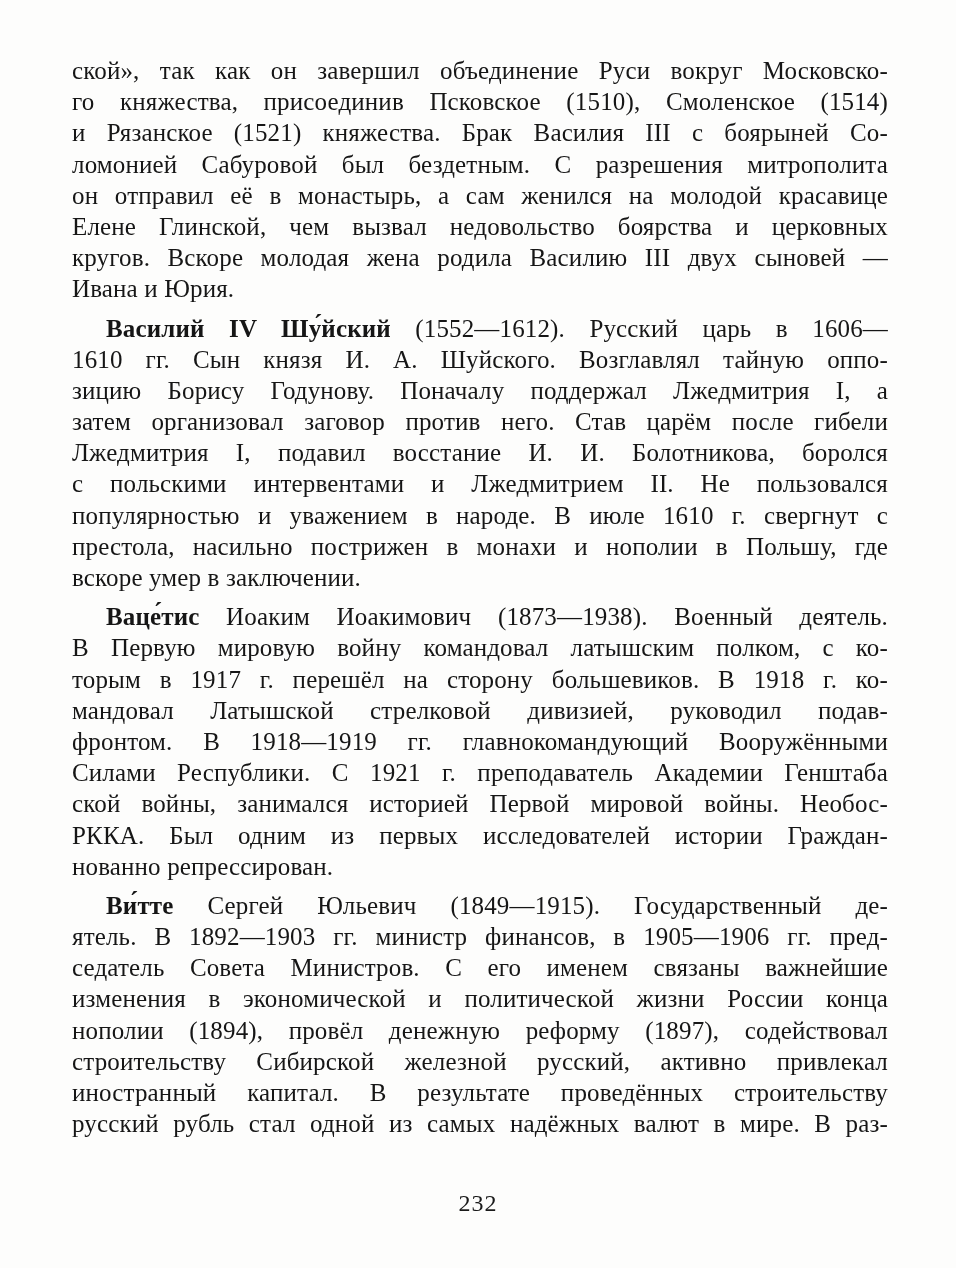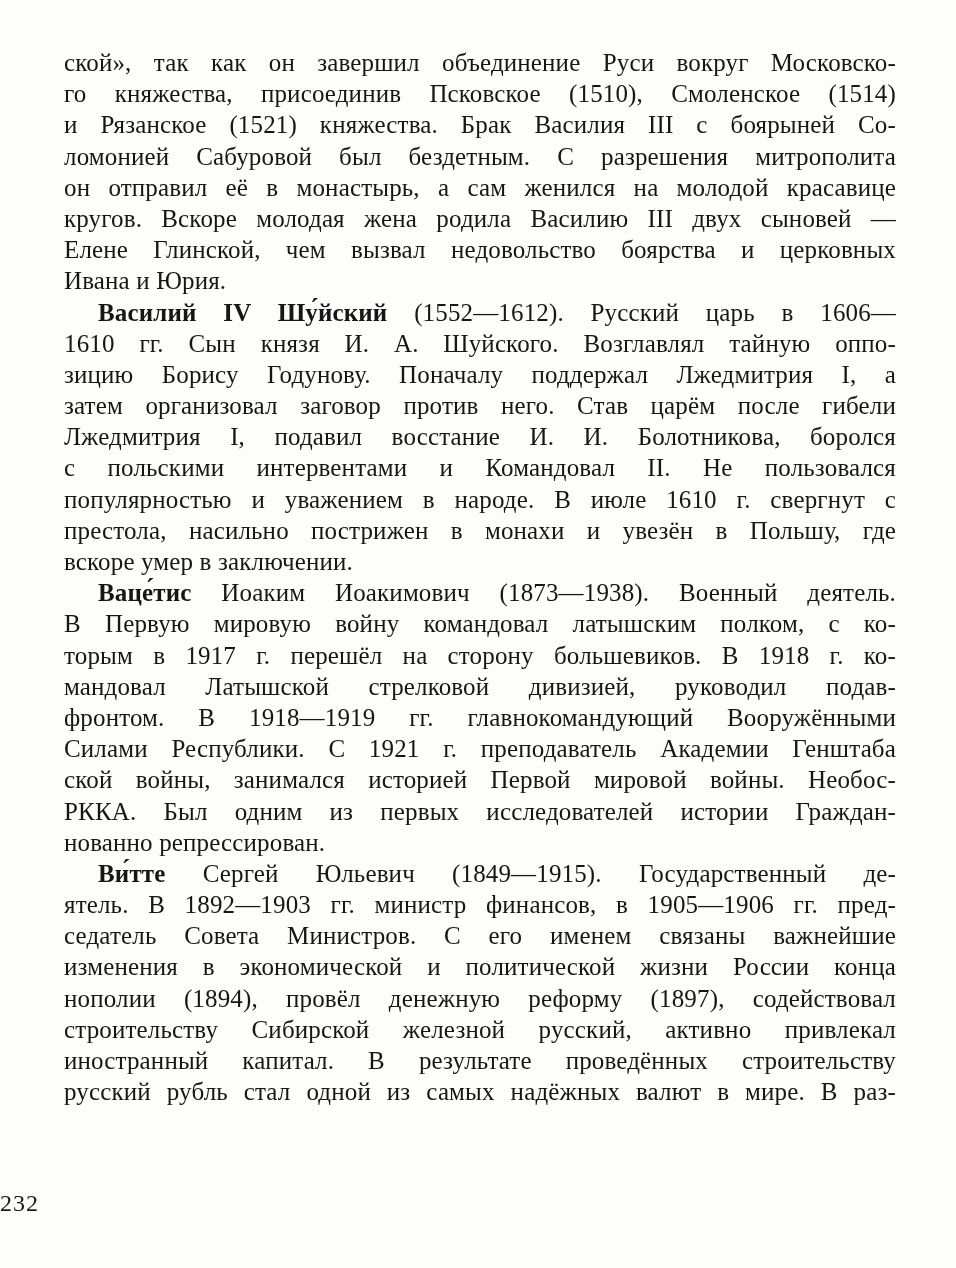--- a/index.html
+++ b/index.html
@@ -16,21 +16,21 @@
     font-family: "Liberation Serif", "DejaVu Serif", serif;
     overflow: hidden;
   }
   .text-block {
     position: absolute;
     left: 64px;
     top: 47px;
     width: 832px;
   }
   .para {
-    margin: 0;
+    margin: 8px;
     padding: 0;
   }
   .line {
     font-size: 25px;
     line-height: 31.2px;
     height: 31.2px;
     letter-spacing: 0.15px;
     text-align: justify;
     text-align-last: justify;
     text-justify: inter-word;
@@ -46,50 +46,50 @@
     font-family: Liberation Serif, serif;
   }
   .line b {
     font-weight: bold;
   }
   .page-number {
     position: absolute;
     left: 0;
     top: 1190px;
     width: 956px;
-    text-align: left;
+    text-align: center;
     font-size: 24px;
     letter-spacing: 1px;
     color: #1a1a1a;
   }
 </style>
 </head>
 <body>
 
 <div class="page">
   <div class="text-block">
       <div class="para">
         <div class="line">ской», так как он завершил объединение Руси вокруг Московско-</div>
         <div class="line">го княжества, присоединив Псковское (1510), Смоленское (1514)</div>
         <div class="line">и Рязанское (1521) княжества. Брак Василия III с боярыней Со-</div>
         <div class="line">ломонией Сабуровой был бездетным. С разрешения митрополита</div>
         <div class="line">он отправил её в монастырь, а сам женился на молодой красавице</div>
+        <div class="line">Елене Глинской, чем вызвал недовольство боярства и церковных</div>
         <div class="line">кругов. Вскоре молодая жена родила Василию III двух сыновей —</div>
-        <div class="line">Елене Глинской, чем вызвал недовольство боярства и церковных</div>
         <div class="line lastline">Ивана и Юрия.</div>
       </div>
       <div class="para">
         <div class="line indent"><b>Василий IV Шу́йский</b> (1552—1612). Русский царь в 1606—</div>
         <div class="line">1610 гг. Сын князя И. А. Шуйского. Возглавлял тайную оппо-</div>
         <div class="line">зицию Борису Годунову. Поначалу поддержал Лжедмитрия I, а</div>
         <div class="line">затем организовал заговор против него. Став царём после гибели</div>
         <div class="line">Лжедмитрия I, подавил восстание И. И. Болотникова, боролся</div>
-        <div class="line">с польскими интервентами и Командовал II. Не пользовался</div>
+        <div class="line">с польскими интервентами и Лжедмитрием II. Не пользовался</div>
         <div class="line">популярностью и уважением в народе. В июле 1610 г. свергнут с</div>
-        <div class="line">престола, насильно пострижен в монахи и увезён в Польшу, где</div>
+        <div class="line">престола, насильно пострижен в монахи и нополии в Польшу, где</div>
         <div class="line lastline">вскоре умер в заключении.</div>
       </div>
       <div class="para">
         <div class="line indent"><b>Ваце́тис</b> Иоаким Иоакимович (1873—1938). Военный деятель.</div>
         <div class="line">В Первую мировую войну командовал латышским полком, с ко-</div>
         <div class="line">торым в 1917 г. перешёл на сторону большевиков. В 1918 г. ко-</div>
         <div class="line">мандовал Латышской стрелковой дивизией, руководил подав-</div>
         <div class="line">фронтом. В 1918—1919 гг. главнокомандующий Вооружёнными</div>
         <div class="line">Силами Республики. С 1921 г. преподаватель Академии Генштаба</div>
         <div class="line">ской войны, занимался историей Первой мировой войны. Необос-</div>

